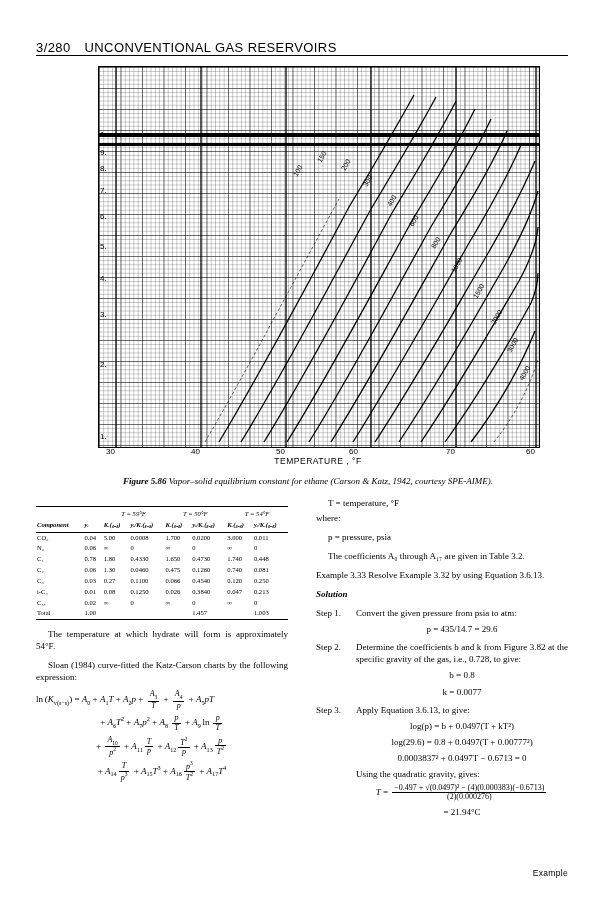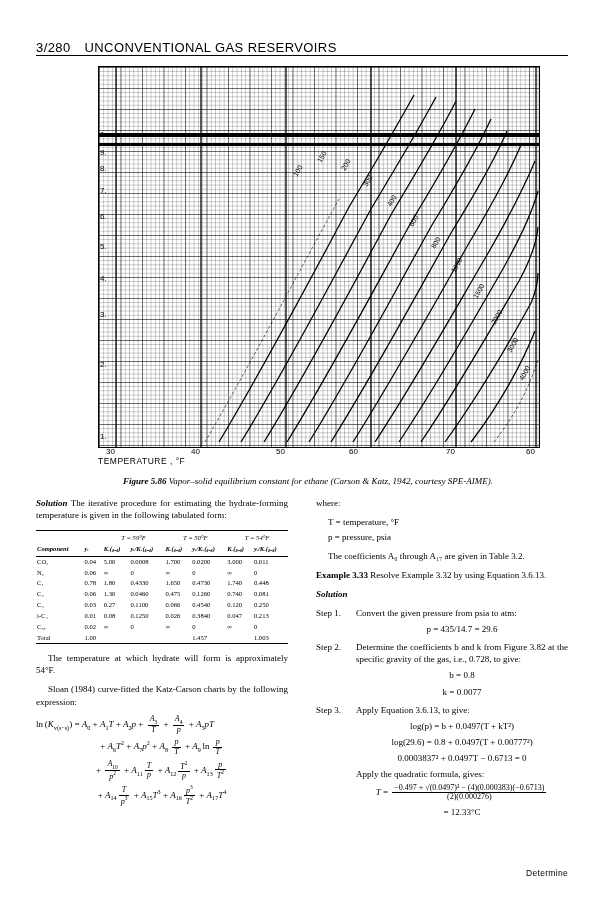--- a/index.html
+++ b/index.html
@@ -26,39 +26,39 @@
   }
 
   
   .figwrap{position:absolute;left:36px;top:64px;width:532px;height:415px;}
   .chartbox{
     position:absolute;left:62px;top:2px;width:440px;height:380px;
     border:1.2px solid #000;background:#fff;overflow:hidden;
   }
   .chartbox svg{display:block;}
   .xaxis-label{
-    position:absolute;left:62px;top:392px;width:440px;
+    position:absolute;left:62px;top:392px;width:440px;text-align:center;
     font-family:"Liberation Sans", sans-serif;font-size:8.5px;letter-spacing:.5px;
   }
   .figcap{
     position:absolute;left:22px;top:412px;width:500px;
     text-align:center;font-size:9px;line-height:1.3;
   }
   .figcap b{font-style:italic;}
   .figcap i{font-style:italic;}
 
   
   .col{position:absolute;top:497px;width:252px;font-size:9px;line-height:1.34;text-align:justify;}
   .colL{left:36px;}
   .colR{left:316px;}
 
   .para{margin:0 0 7px 0;}
   .indent{text-indent:12px;}
   .run-head{font-style:italic;font-weight:bold;}
-  .bold{font-weight:bold;}
+  .bold{font-weight:normal;}
 
   
   .tbl{width:100%;border-collapse:collapse;margin:9px 0 8px 0;font-size:6.6px;}
   .tbl td,.tbl th{padding:1px 1px;text-align:left;white-space:nowrap;}
   .tbl .rule-top td{border-top:1px solid #000;}
   .tbl .rule-bot td{border-bottom:1px solid #000;}
   .tbl .grp td{text-align:center;font-style:italic;padding-top:3px;}
   .tbl .hdrow td{font-style:italic;font-weight:bold;border-bottom:1px solid #000;padding-bottom:2px;}
   .tbl td.c{text-align:center;}
 
@@ -178,24 +178,20 @@
     <div class="xaxis-label">TEMPERATURE , °F</div>
 
     <div class="figcap">
       <b><i>Figure 5.86</i></b>
       <i>Vapor–solid equilibrium constant for ethane (Carson &amp; Katz, 1942, courtesy SPE-AIME).</i>
     </div>
   </div>
 
   <div class="col colL">
 
-    <p class="para">
-      <span class="run-head">Solution</span>
-      <span>The iterative procedure for estimating the hydrate-forming temperature is given in the following tabulated form:</span>
-    </p>
 
     <table class="tbl">
       <tbody>
           <tr class="grp rule-top">
         <td></td>
             <td></td>
         <td colspan="2" class="c">T = 59°F</td>
         <td colspan="2" class="c">T = 50°F</td>
         <td colspan="2" class="c">T = 54°F</td>
       </tr>
@@ -314,22 +310,22 @@
     </div>
     <div class="eq eqc">
       + <i>A</i><sub>14</sub><span class="frac"><span class="num"><i>T</i></span><span class="den"><i>p</i><sup>3</sup></span></span> +
       <i>A</i><sub>15</sub><i>T</i><sup>3</sup> + <i>A</i><sub>16</sub><span class="frac"><span class="num"><i>p</i><sup>3</sup></span><span class="den"><i>T</i><sup>2</sup></span></span> +
       <i>A</i><sub>17</sub><i>T</i><sup>4</sup>
     </div>
   </div>
 
   <div class="col colR">
 
+    <p class="para" style="padding-left:12px;margin-bottom:3px;">T = temperature, °F</p>
     <p class="para">where:</p>
-    <p class="para" style="padding-left:12px;margin-bottom:3px;">T = temperature, °F</p>
     <p class="para" style="padding-left:12px;">p = pressure, psia</p>
 
     <p class="para indent">The coefficients A₀ through A₁₇ are given in Table 3.2.</p>
 
     <p class="para">
       <span class="bold">Example 3.33</span>
       <span>Resolve Example 3.32 by using Equation 3.6.13.</span>
     </p>
 
     <p class="para run-head">Solution</p>
@@ -343,26 +339,26 @@
       <span class="steplbl">Step 2.</span><span>Determine the coefficients b and k from Figure 3.82 at the specific gravity of the gas, i.e., 0.728, to give:</span>
       <div class="eq eqc" style="text-indent:0;">b = 0.8</div>
       <div class="eq eqc" style="text-indent:0;">k = 0.0077</div>
     </div>
 
     <div class="step">
       <span class="steplbl">Step 3.</span><span>Apply Equation 3.6.13, to give:</span>
       <div class="eq eqc" style="text-indent:0;">log(p) = b + 0.0497(T + kT²)</div>
       <div class="eq eqc" style="text-indent:0;">log(29.6) = 0.8 + 0.0497(T + 0.00777²)</div>
       <div class="eq eqc" style="text-indent:0;">0.0003837² + 0.0497T − 0.6713 = 0</div>
-      <div style="text-indent:0;margin:4px 0 2px 0;">Apply the quadratic formula, gives:</div>
+      <div style="text-indent:0;margin:4px 0 2px 0;">Using the quadratic gravity, gives:</div>
       <div class="eq" style="text-indent:0;text-align:center;">
         <i>T</i> =
         <span class="frac" style="font-size:8px;">
           <span class="num">−0.497 + √(0.0497)² − (4)(0.000383)(−0.6713)</span>
           <span class="den">(2)(0.000276)</span>
         </span>
       </div>
-      <div class="eq" style="text-indent:0;text-align:center;">= 12.33°C</div>
+      <div class="eq" style="text-indent:0;text-align:center;">= 21.94°C</div>
     </div>
   </div>
 
-  <div class="footer">Determine</div>
+  <div class="footer">Example</div>
 </div>
 
 </body></html>

